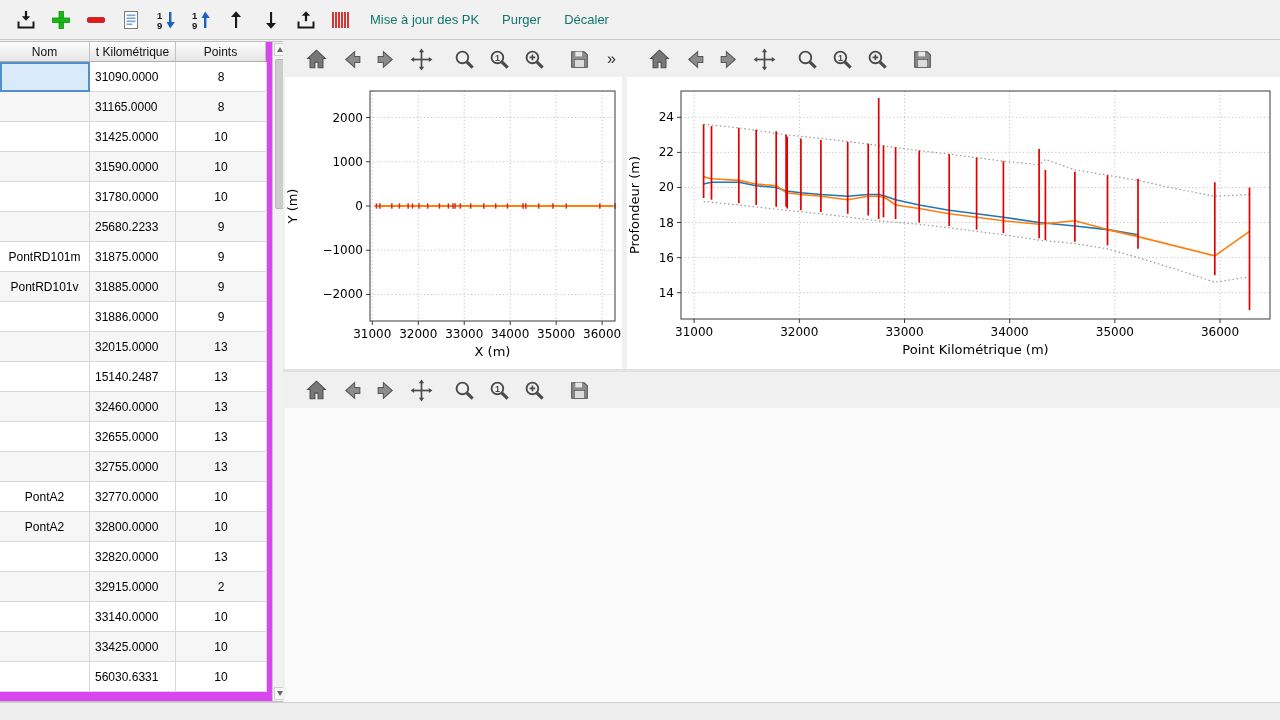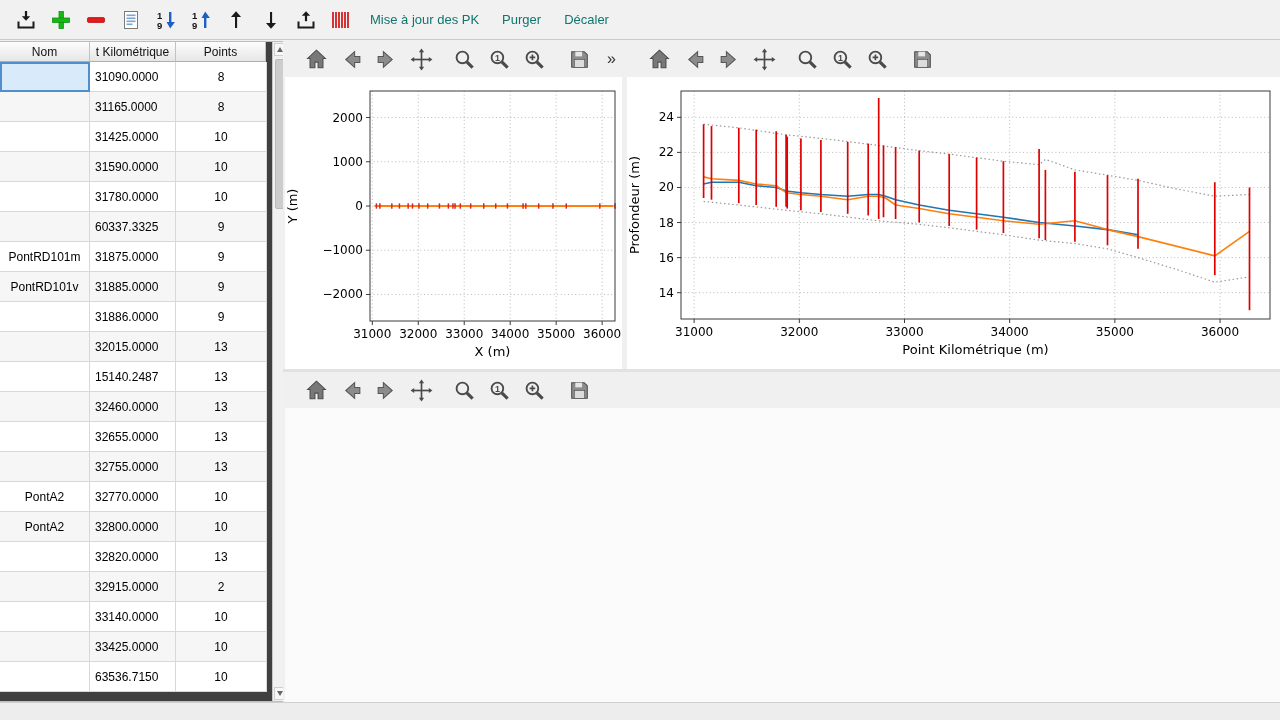--- a/index.html
+++ b/index.html
@@ -6,21 +6,21 @@
   html,body{margin:0;padding:0;width:1280px;height:720px;background:#f0f0f0;
     font-family:"Liberation Sans",sans-serif;overflow:hidden;position:relative}
 
   
   .main-toolbar{position:absolute;left:0;top:0;width:1280px;height:40px;background:#f1f1f1;
     border-bottom:1px solid #c9c9c9;display:flex;align-items:center;gap:7px;padding:0 0 0 12px}
   .tool-btn{width:28px;height:28px;display:flex;align-items:center;justify-content:center;border-radius:3px}
   .tool-text-btn{font-size:13px;color:#0f766e;padding:5px 8px;white-space:nowrap}
 
   
-  .table-panel{position:absolute;left:0;top:41px;width:288px;height:661px;background:#404040;
+  .table-panel{position:absolute;left:0;top:41px;width:288px;height:661px;background:#d946ef;
     border:1px solid #bdbdbd;border-left:none}
   .thead{display:flex;height:20px}
   .th{background:linear-gradient(#fdfdfd,#e6e6e6);border-right:1px solid #c2c2c2;border-bottom:1px solid #aeaeae;
     font-size:12px;display:flex;align-items:center;justify-content:center;color:#111;overflow:hidden;white-space:nowrap}
   .th.nom{width:90px}.th.pk{width:86px}.th.points{width:90px}
   .tbody{position:absolute;top:20px;left:0;width:267px;bottom:9px;overflow:hidden;background:#fff}
   .trow{display:flex;height:30px}
   .trow.alt .tc{background:#f6f6f6}
   .tc{border-right:1px solid #d8d8d8;border-bottom:1px solid #d8d8d8;font-size:12px;color:#000;
     display:flex;align-items:center;background:#fff;overflow:hidden;white-space:nowrap}
@@ -159,21 +159,21 @@
         <div class="tc pk">31590.0000</div>
         <div class="tc points">10</div>
       </div>
       <div class="trow">
         <div class="tc nom"></div>
         <div class="tc pk">31780.0000</div>
         <div class="tc points">10</div>
       </div>
       <div class="trow alt">
         <div class="tc nom"></div>
-        <div class="tc pk">60337.3325</div>
+        <div class="tc pk">25680.2233</div>
         <div class="tc points">9</div>
       </div>
       <div class="trow">
         <div class="tc nom">PontRD101m</div>
         <div class="tc pk">31875.0000</div>
         <div class="tc points">9</div>
       </div>
       <div class="trow alt">
         <div class="tc nom">PontRD101v</div>
         <div class="tc pk">31885.0000</div>
@@ -234,21 +234,21 @@
         <div class="tc pk">33140.0000</div>
         <div class="tc points">10</div>
       </div>
       <div class="trow alt">
         <div class="tc nom"></div>
         <div class="tc pk">33425.0000</div>
         <div class="tc points">10</div>
       </div>
       <div class="trow">
         <div class="tc nom"></div>
-        <div class="tc pk">63536.7150</div>
+        <div class="tc pk">56030.6331</div>
         <div class="tc points">10</div>
       </div>
     </div>
   <div class="vscroll">
     <div class="sbtn up">
       <div class="tri-up"></div>
     </div>
     <div class="sthumb"></div>
     <div class="sbtn down">
       <div class="tri-down"></div>

